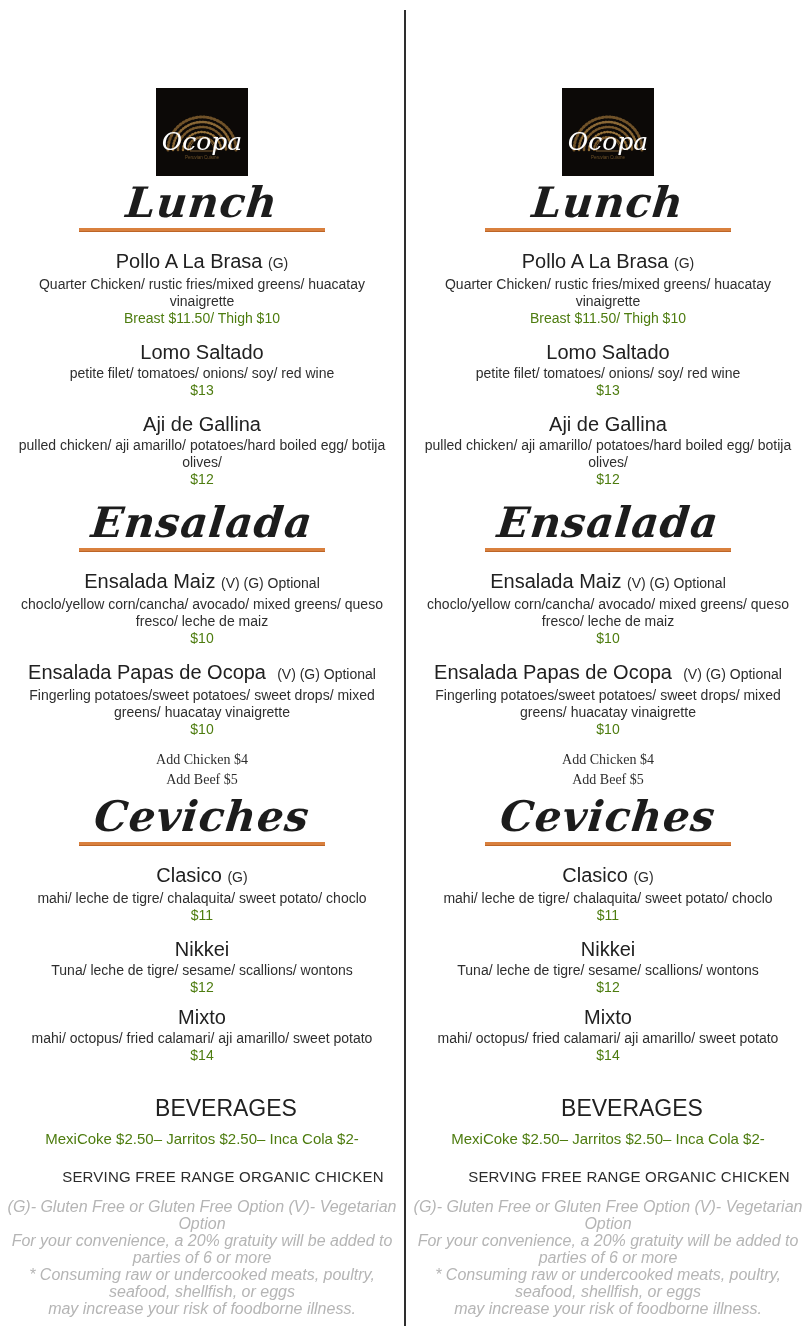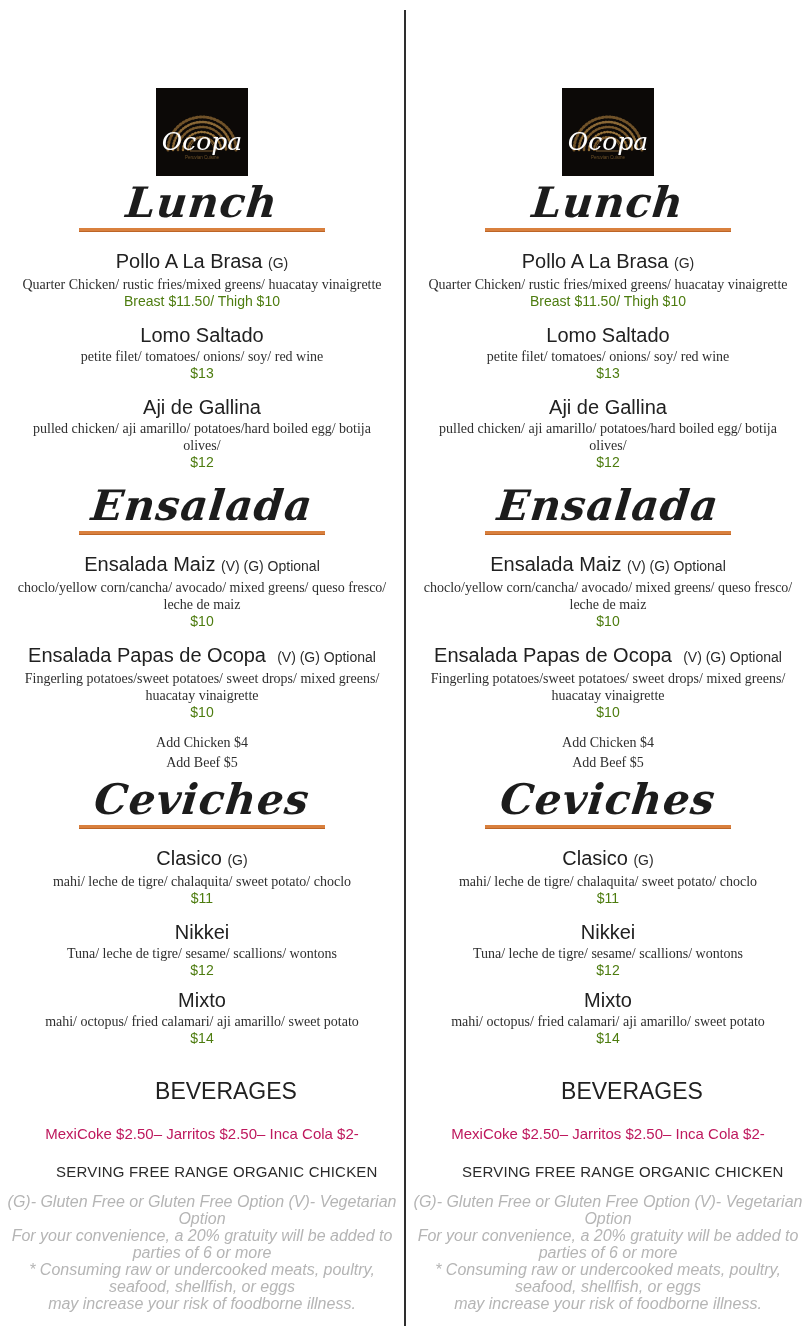--- a/index.html
+++ b/index.html
@@ -50,21 +50,20 @@
     font-size: 20px;
     line-height: 26px;
     color: #212121;
   }
   .item-tags { font-size: 14px; color: #2b2b2b; }
   .item-desc {
     font-size: 14px;
     line-height: 17px;
     color: #2e2e2e;
     padding: 0 14px;
-    font-family: Liberation Serif, serif;
   }
   .item-price {
     font-size: 14px;
     line-height: 17px;
     color: #4d7c0f;
   }
   .extras {
     margin: 10px 0 2px;
     font-size: 14px;
     line-height: 20px;
@@ -72,31 +71,31 @@
     font-family: Liberation Serif, serif;
   }
   .bev-heading {
     margin-top: 30px;
     font-size: 23px;
     line-height: 28px;
     color: #212121;
     padding-left: 48px;
   }
   .bev-line {
-    margin-top: 20px;
+    margin-top: 8px;
     font-size: 15px;
     line-height: 18px;
-    color: #be185d;
+    color: #4d7c0f;
   }
   .serving-note {
     margin-top: 20px;
     font-size: 15px;
     line-height: 18px;
-    text-align: left;
-    padding-left: 56px;
+    text-align: center;
+    padding-left: 42px;
     color: #2b2b2b;
     letter-spacing: 0.2px;
   }
   .footer {
     margin-top: 12px;
     font-style: italic;
     font-size: 16px;
     line-height: 17px;
     color: #b5b5b5;
   }

